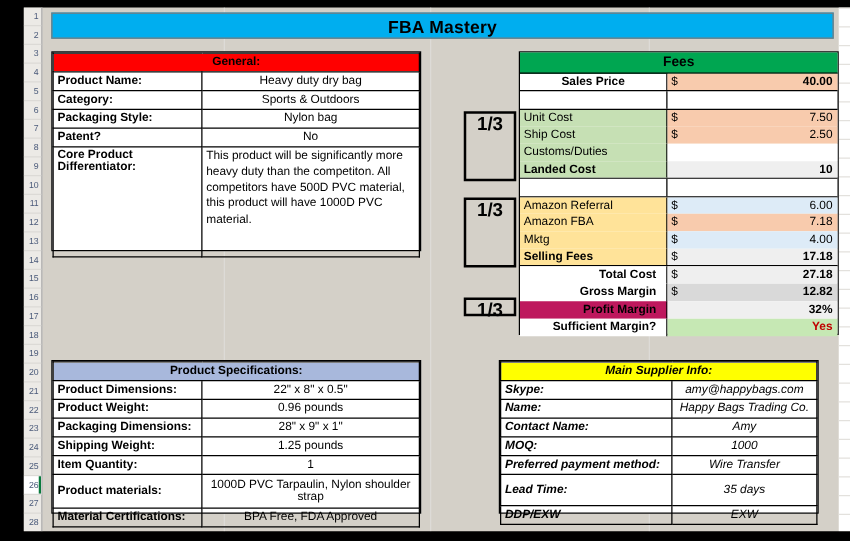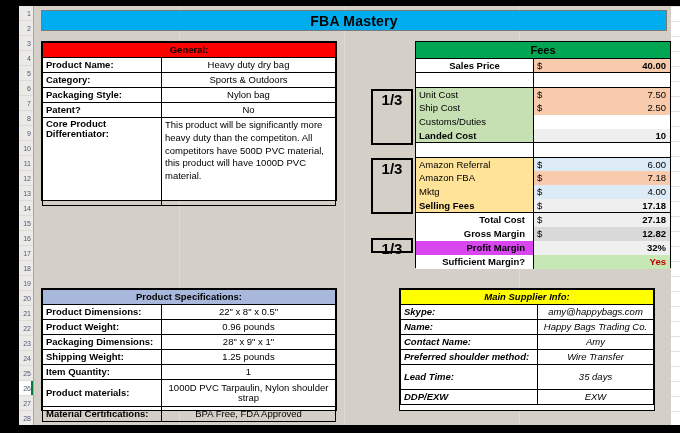--- a/index.html
+++ b/index.html
@@ -245,21 +245,21 @@
       <div id="summary-rows">
           <div class="frow">
             <div class="fname" style="background: rgb(255, 255, 255); text-align: right; font-weight: bold; padding-right: 8px;">Total Cost</div>
             <div class="fval c-gray" style="font-weight: bold;"><span class="dollar">$</span><span>27.18</span></div>
           </div>
           <div class="frow">
             <div class="fname" style="background: rgb(255, 255, 255); text-align: right; font-weight: bold; padding-right: 8px;">Gross Margin</div>
             <div class="fval c-gray2" style="font-weight: bold;"><span class="dollar">$</span><span>12.82</span></div>
           </div>
           <div class="frow">
-            <div class="fname" style="background: #d946ef; text-align: right; font-weight: bold; padding-right: 8px; padding-left: 48px;">Profit Margin</div>
+            <div class="fname" style="background: #be185d; text-align: right; font-weight: bold; padding-right: 8px; padding-left: 48px;">Profit Margin</div>
             <div class="fval c-gray" style="font-weight: bold;"><span>32%</span></div>
           </div>
           <div class="frow">
             <div class="fname" style="background: rgb(255, 255, 255); text-align: right; font-weight: bold; padding-right: 8px;">Sufficient Margin?</div>
             <div class="fval c-lgrn" style="color: rgb(192, 0, 0); font-weight: bold;"><span>Yes</span></div>
           </div>
         </div>
     </div>
 
     <div class="block" style="left:22px;top:282px;width:296px;height:123px;">
@@ -320,21 +320,25 @@
             </tr>
             <tr>
               <td class="lbl">Name:</td>
               <td class="val">Happy Bags Trading Co.</td>
             </tr>
             <tr>
               <td class="lbl">Contact Name:</td>
               <td class="val">Amy</td>
             </tr>
             <tr>
-              <td class="lbl">Preferred shoulder method:</td>
+              <td class="lbl">MOQ:</td>
+              <td class="val">1000</td>
+            </tr>
+            <tr>
+              <td class="lbl">Preferred payment method:</td>
               <td class="val">Wire Transfer</td>
             </tr>
             <tr>
               <td class="lbl" style="height: 24px;">Lead Time:</td>
               <td class="val" style="height: 24px;">35 days</td>
             </tr>
             <tr>
               <td class="lbl">DDP/EXW</td>
               <td class="val">EXW</td>
             </tr>

